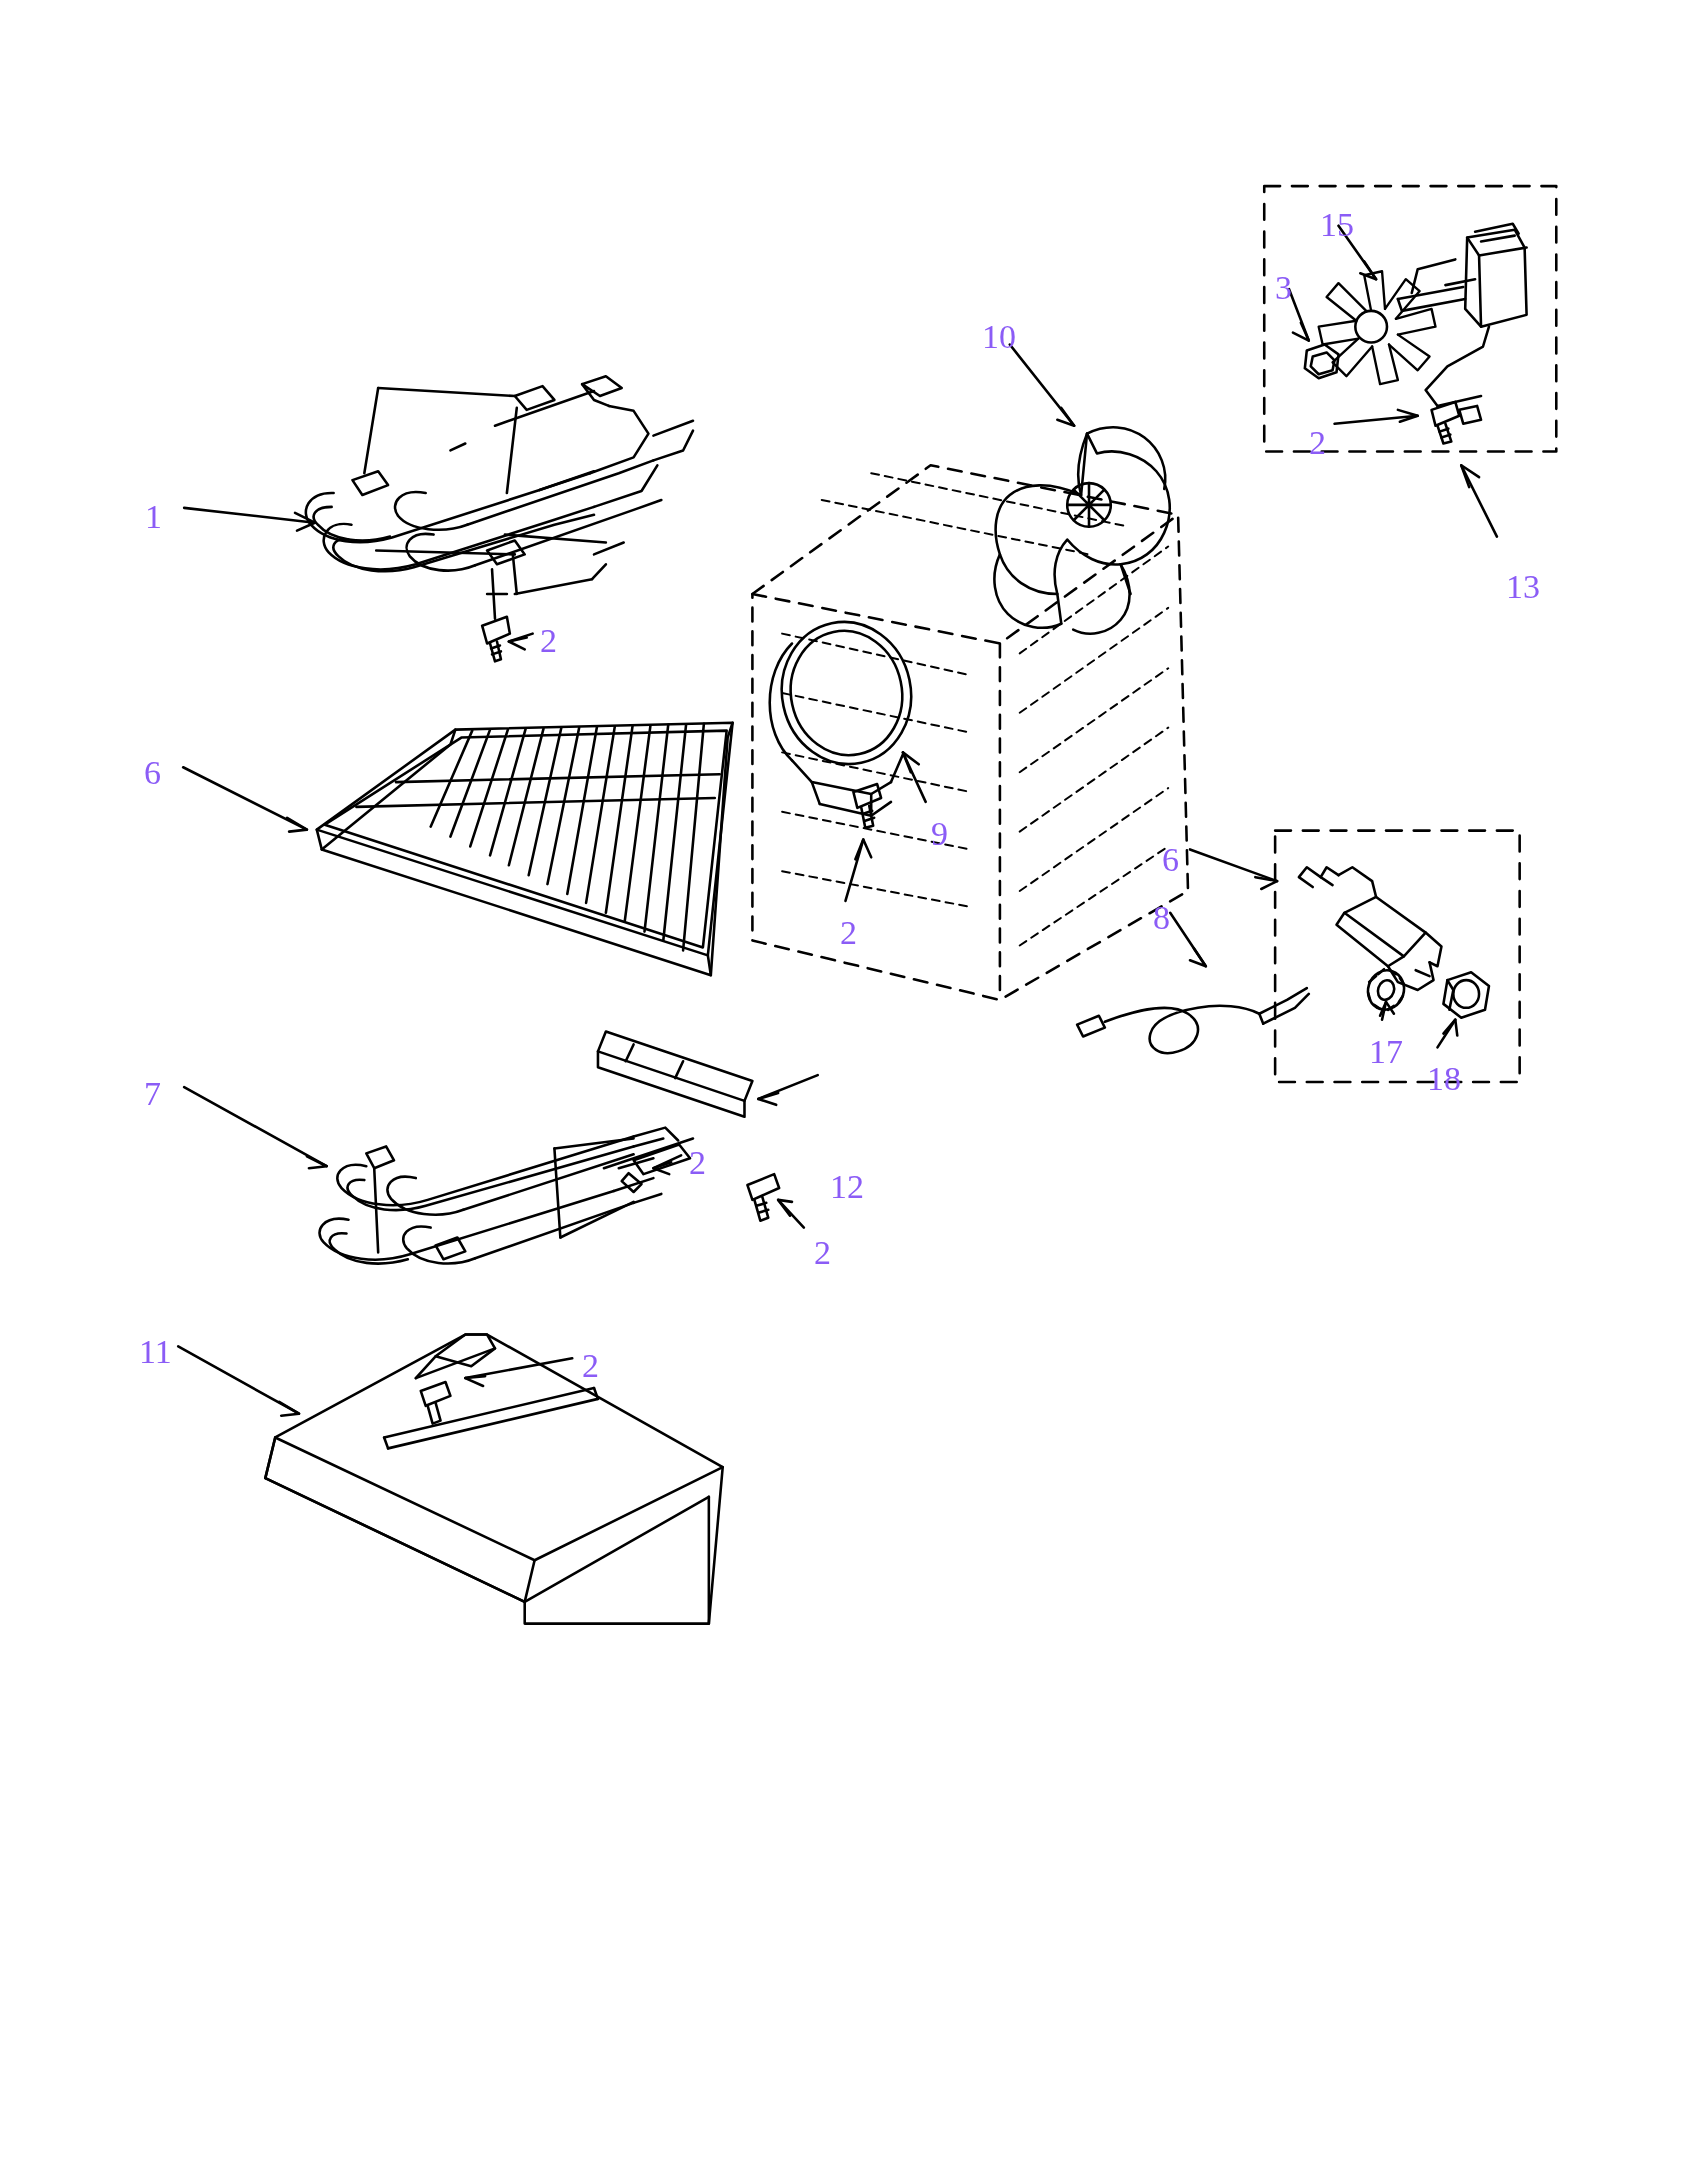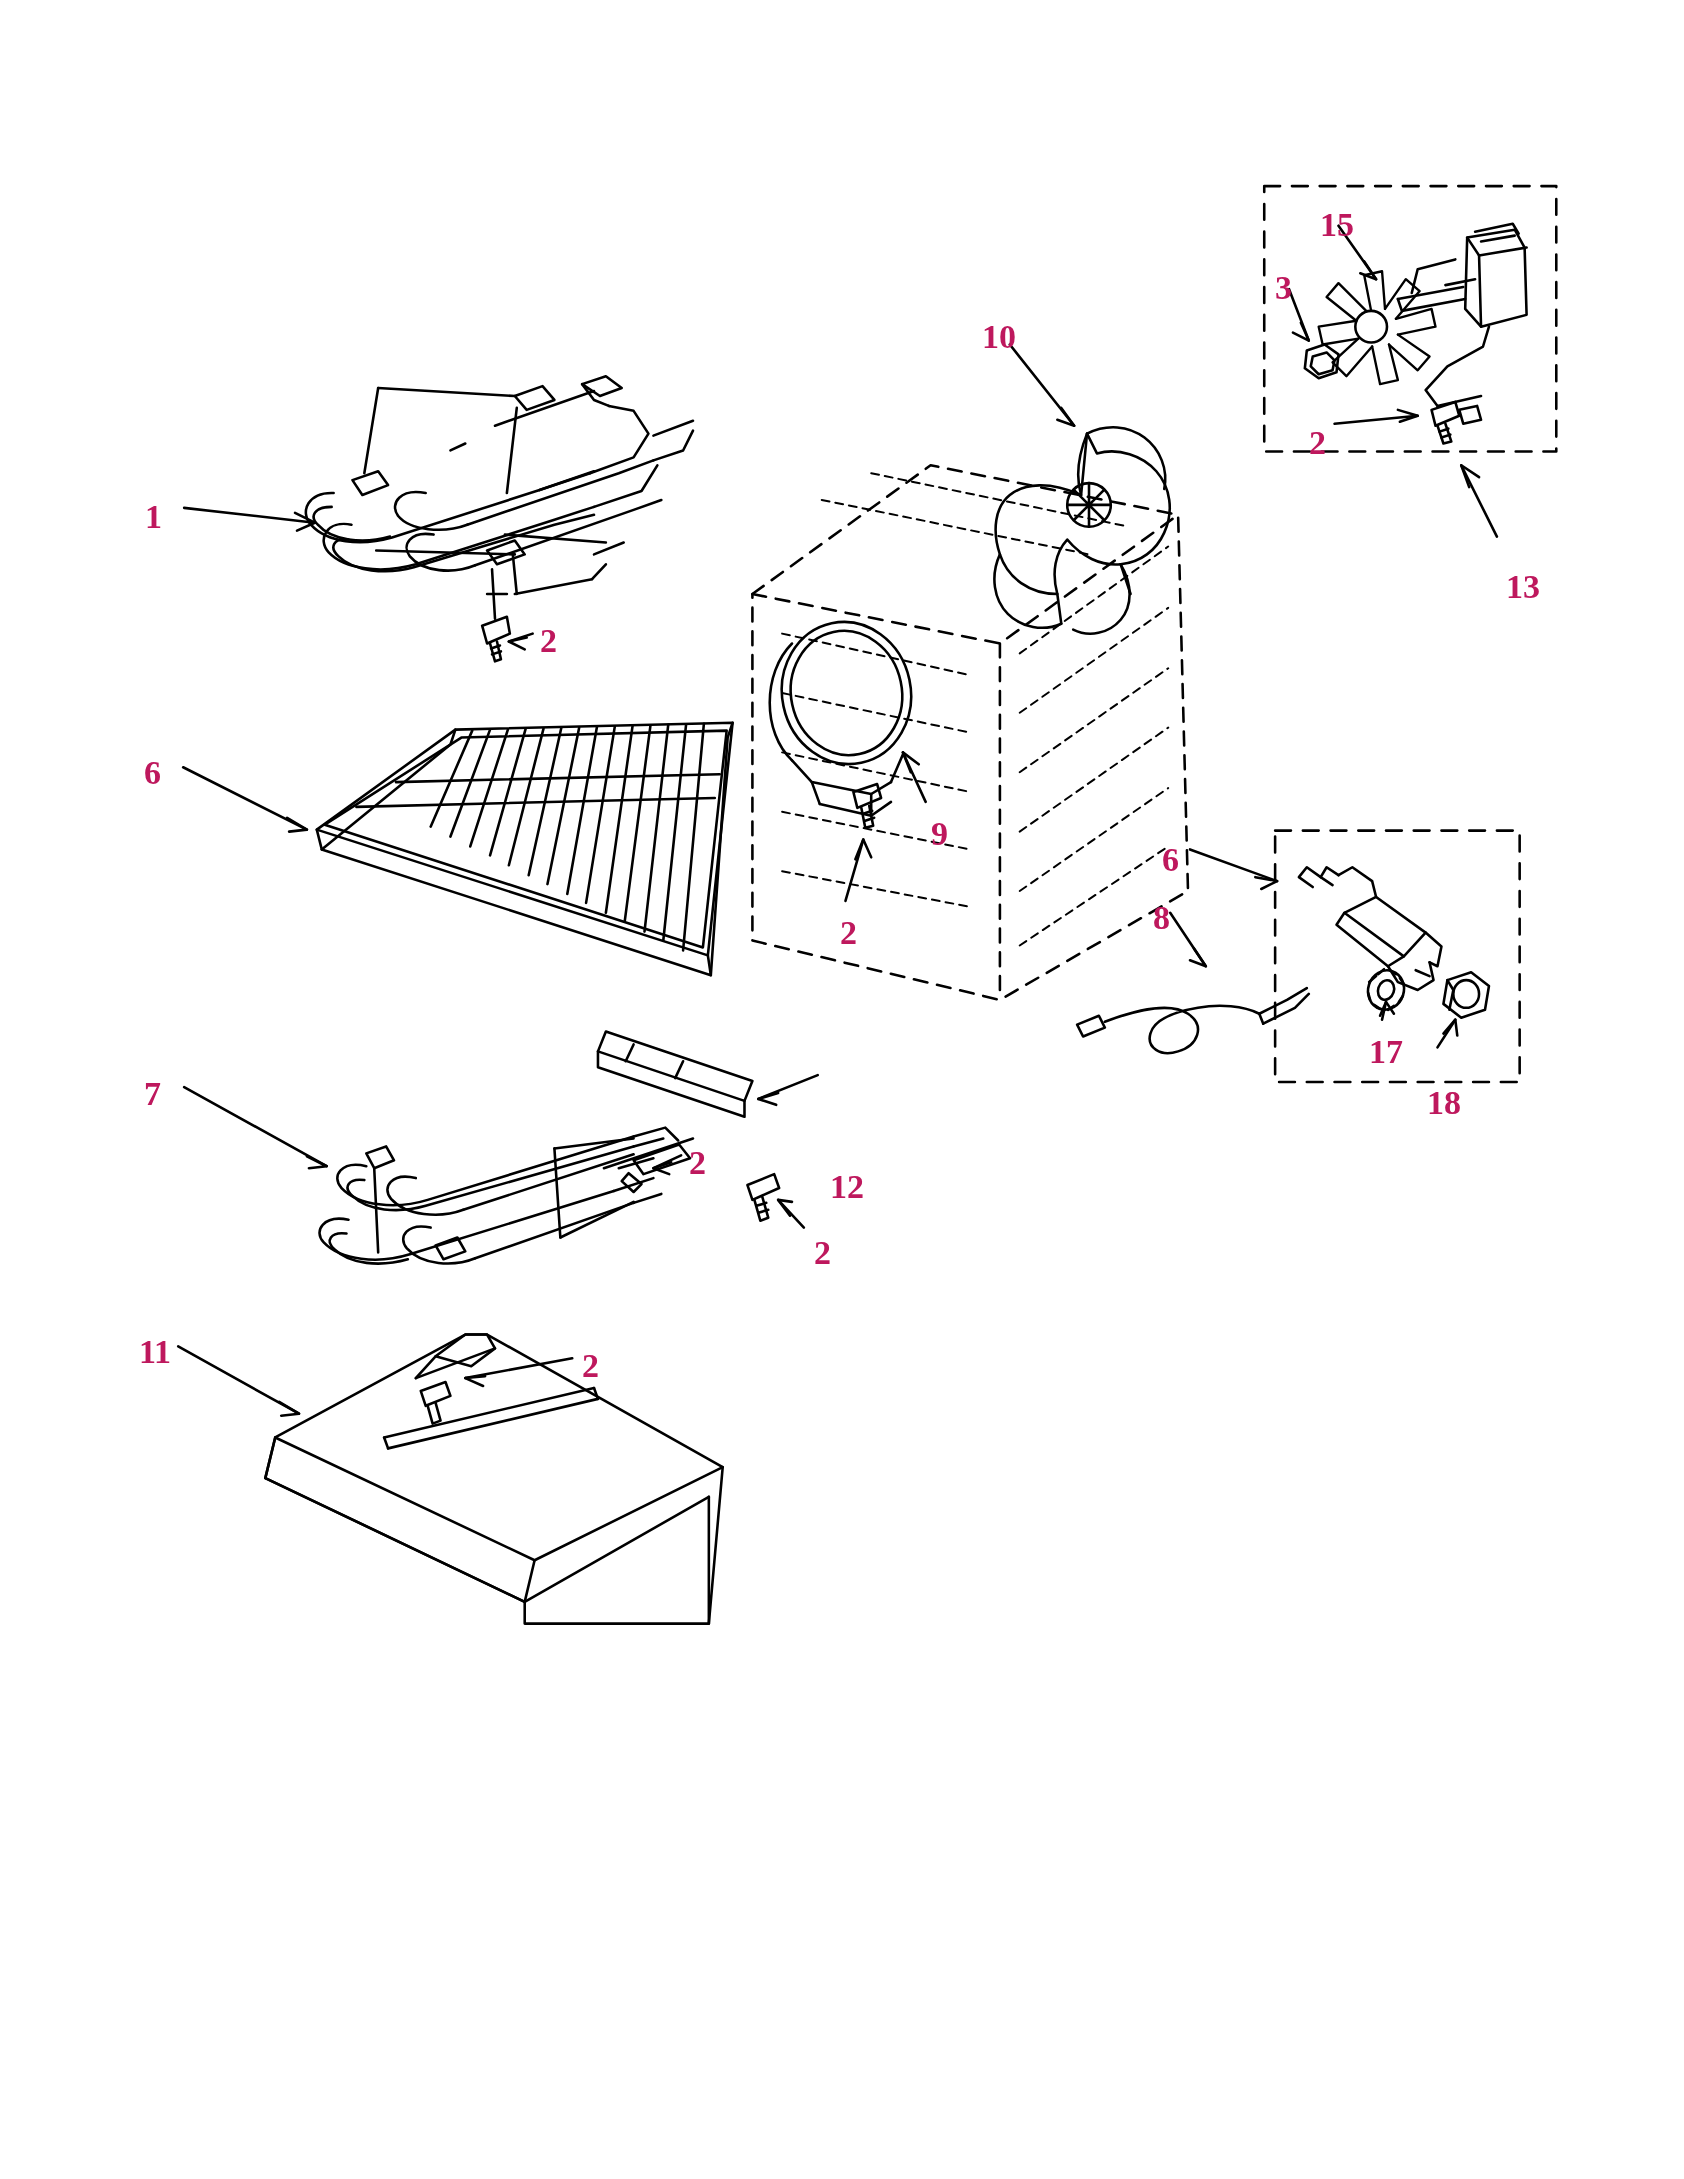--- a/index.html
+++ b/index.html
@@ -22,22 +22,22 @@
   }
   svg.art {
     position: absolute;
     left: 0; top: 0;
     width: 1684px;
     height: 2179px;
   }
   .callout {
     position: absolute;
     font-family: "Liberation Serif", serif;
-    font-weight: bold;
-    color: #be185d;
+    font-weight: normal;
+    color: #8b5cf6;
     line-height: 1;
     white-space: nowrap;
   }
   .callout.big { font-size: 34px; }
 </style>
 </head>
 <body>
 
 <div id="diagram-root">
 
@@ -387,16 +387,16 @@
   <div class="callout big" style="left:931px; top:817px;">9</div>
   <div class="callout big" style="left:840px; top:916px;">2</div>
   <div class="callout big" style="left:982px; top:320px;">10</div>
   <div class="callout big" style="left:1320px; top:208px;">15</div>
   <div class="callout big" style="left:1275px; top:271px;">3</div>
   <div class="callout big" style="left:1309px; top:426px;">2</div>
   <div class="callout big" style="left:1506px; top:550px;margin-top:20px;">13</div>
   <div class="callout big" style="left:1162px; top:843px;">6</div>
   <div class="callout big" style="left:1153px; top:901px;">8</div>
   <div class="callout big" style="left:1369px; top:1035px;">17</div>
-  <div class="callout big" style="left:1427px; top:1062px;margin-top:24px;">18</div>
+  <div class="callout big" style="left:1427px; top:1062px;">18</div>
 
 </div>
 
 
 </body></html>

